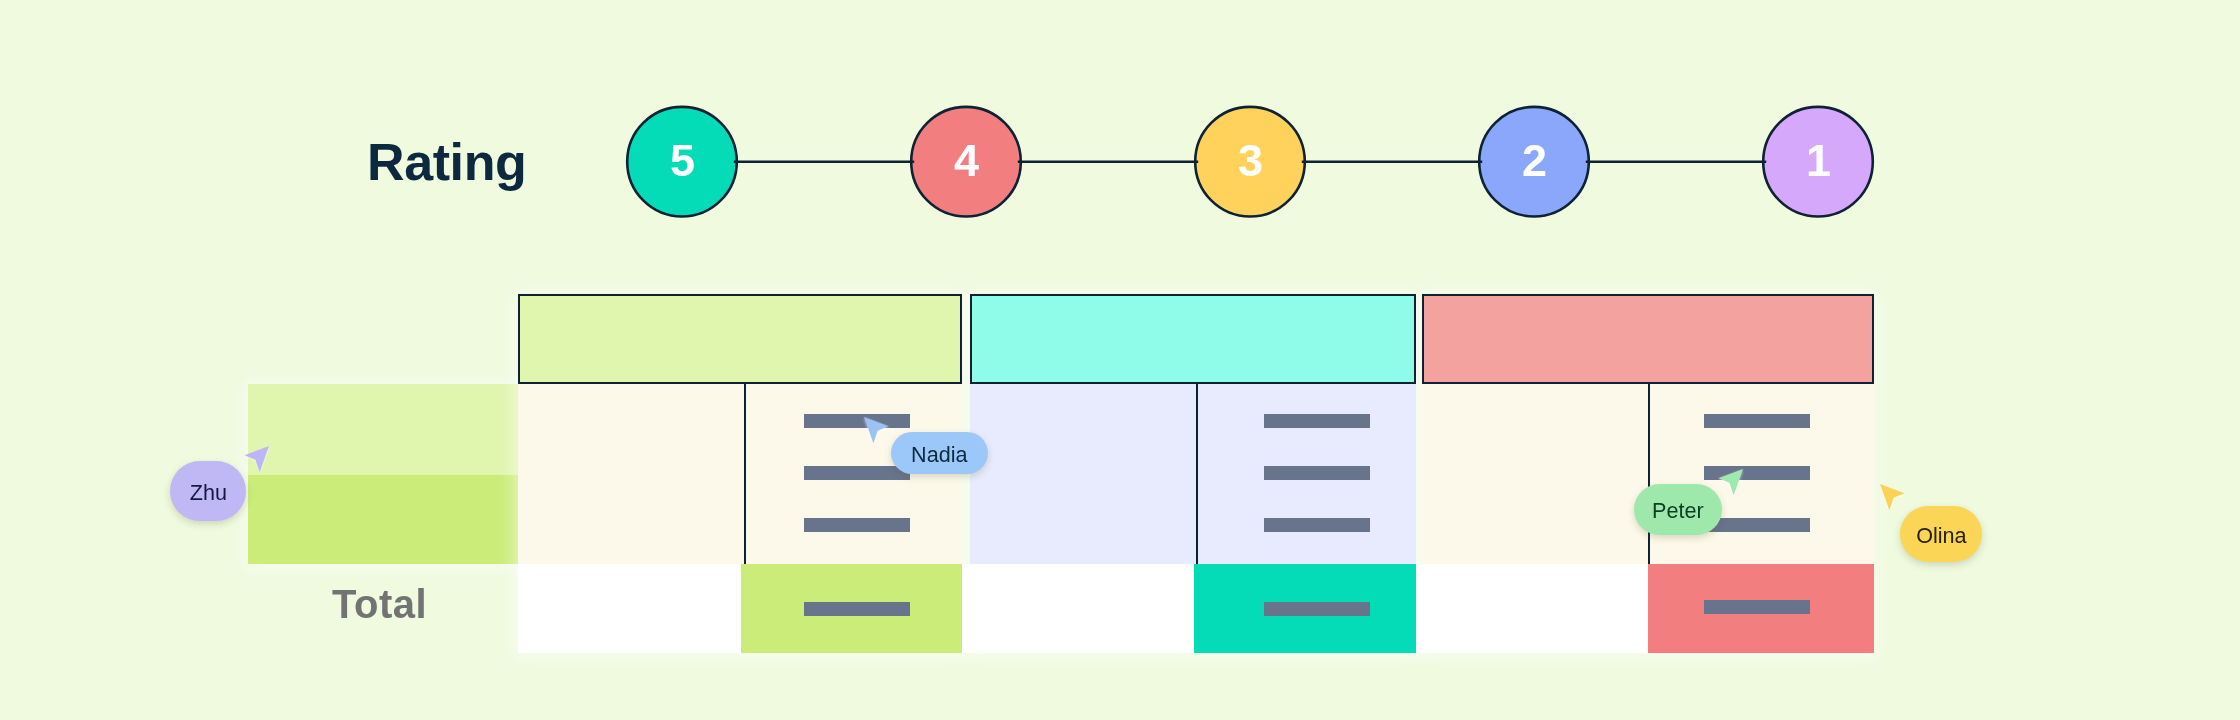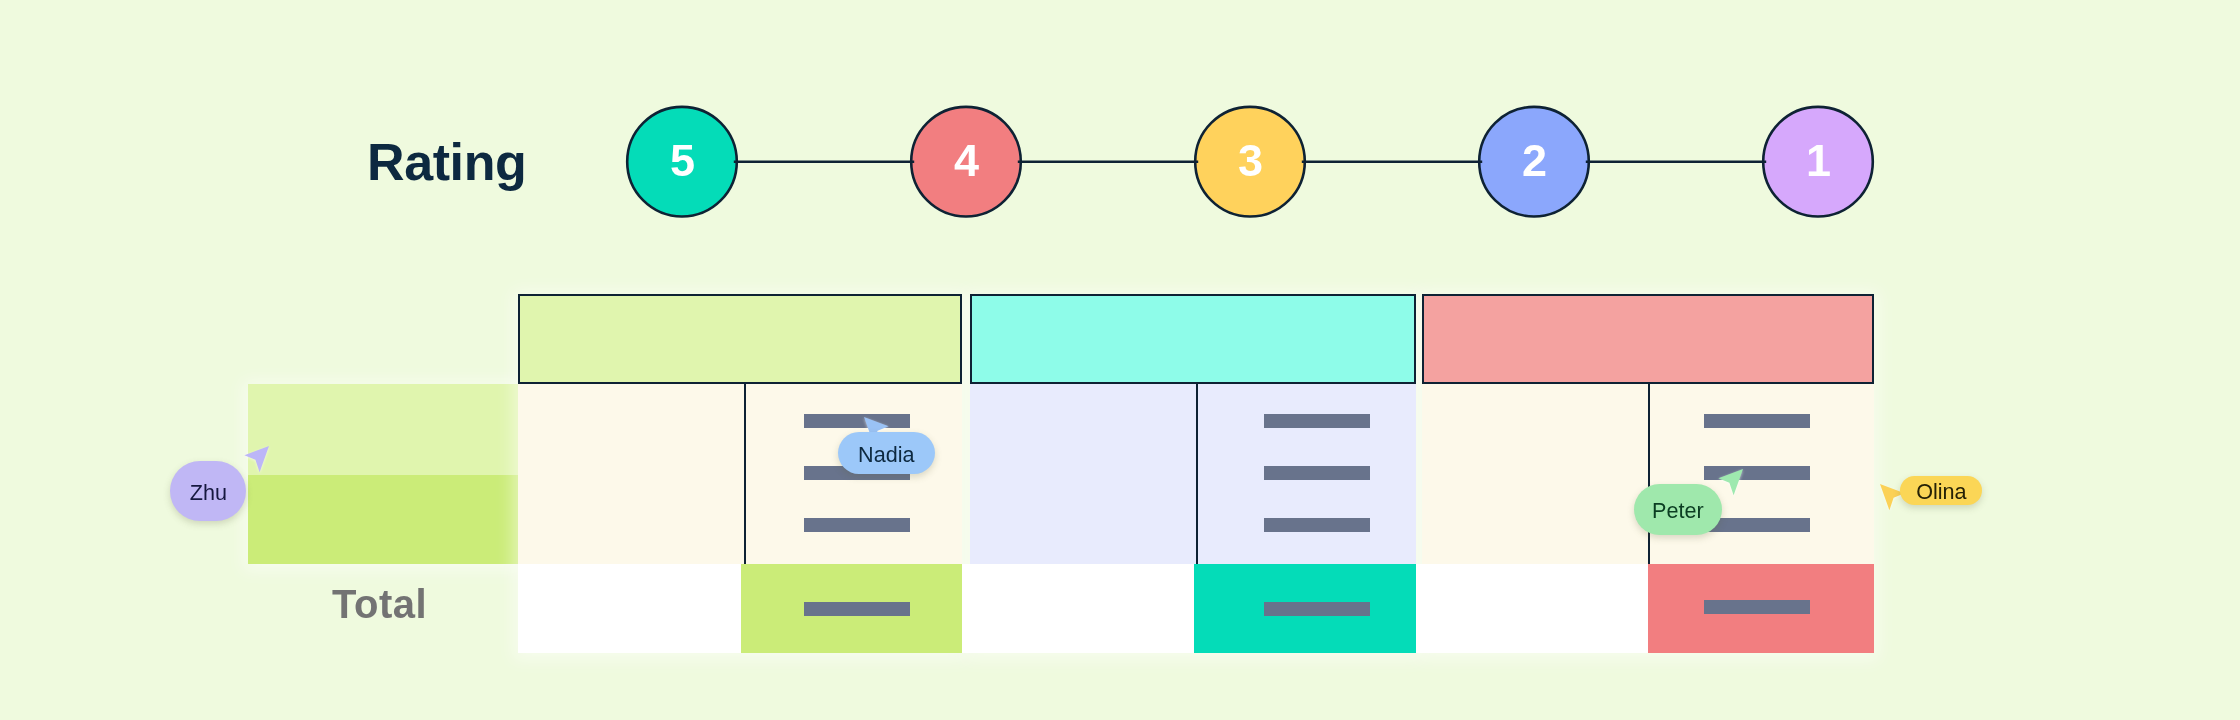--- a/index.html
+++ b/index.html
@@ -131,24 +131,24 @@
   <div class="total-label">Total</div>
 
   <div id="cursors">
       <svg class="cursor-svg" width="60" height="60" viewBox="-30 -30 60 60" style="left: 239.3px; top: 416px;">
         <path d="M0 0 L-24.6 9.2 L-13.6 13.8 L-9.4 26.2 Z" fill="#BCB6F8"></path>
       </svg>
       <div class="pill" style="left: 170.4px; top: 460.8px; width: 75.9px; height: 60px; background: rgb(192, 183, 245); color: rgb(22, 24, 63);">Zhu</div>
       <svg class="cursor-svg" width="60" height="60" viewBox="-30 -30 60 60" style="left: 833.8px; top: 387.4px;">
         <path d="M0 0 L24.6 9.2 L13.6 13.8 L9.4 26.2 Z" fill="#9AC2F5"></path>
       </svg>
-      <div class="pill" style="left: 838px; top: 432.1px; width: 96.6px; height: 42px; background: rgb(156, 200, 249); color: rgb(13, 41, 64);">Nadia</div>
+      <div class="pill" style="left: 891px; top: 432.1px; width: 96.6px; height: 42px; background: rgb(156, 200, 249); color: rgb(13, 41, 64);">Nadia</div>
       <svg class="cursor-svg" width="60" height="60" viewBox="-30 -30 60 60" style="left: 1713.2px; top: 439.3px;">
         <path d="M0 0 L-24.6 9.2 L-13.6 13.8 L-9.4 26.2 Z" fill="#9EE9AF"></path>
       </svg>
       <div class="pill" style="left: 1633.7px; top: 484.2px; width: 88.3px; height: 51px; background: rgb(159, 232, 172); color: rgb(11, 61, 34);">Peter</div>
       <svg class="cursor-svg" width="60" height="60" viewBox="-30 -30 60 60" style="left: 1849.7px; top: 453.9px;">
         <path d="M0 0 L24.6 9.2 L13.6 13.8 L9.4 26.2 Z" fill="#FBD156"></path>
       </svg>
-      <div class="pill" style="left: 1900.4px; top: 476px; width: 82.1px; height: 29px; background: rgb(251, 214, 86); color: rgb(38, 34, 6);">Olina</div>
+      <div class="pill" style="left: 1900.4px; top: 506px; width: 82.1px; height: 56px; background: rgb(251, 214, 86); color: rgb(38, 34, 6);">Olina</div>
     </div>
 
 </div>
 
 </body></html>

